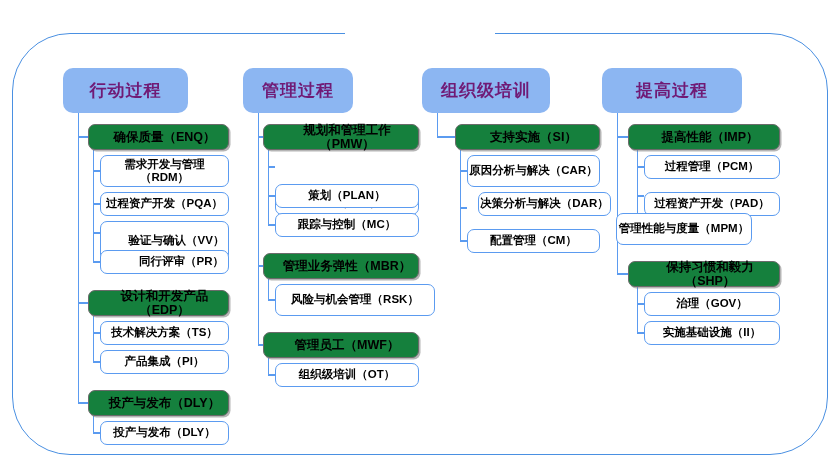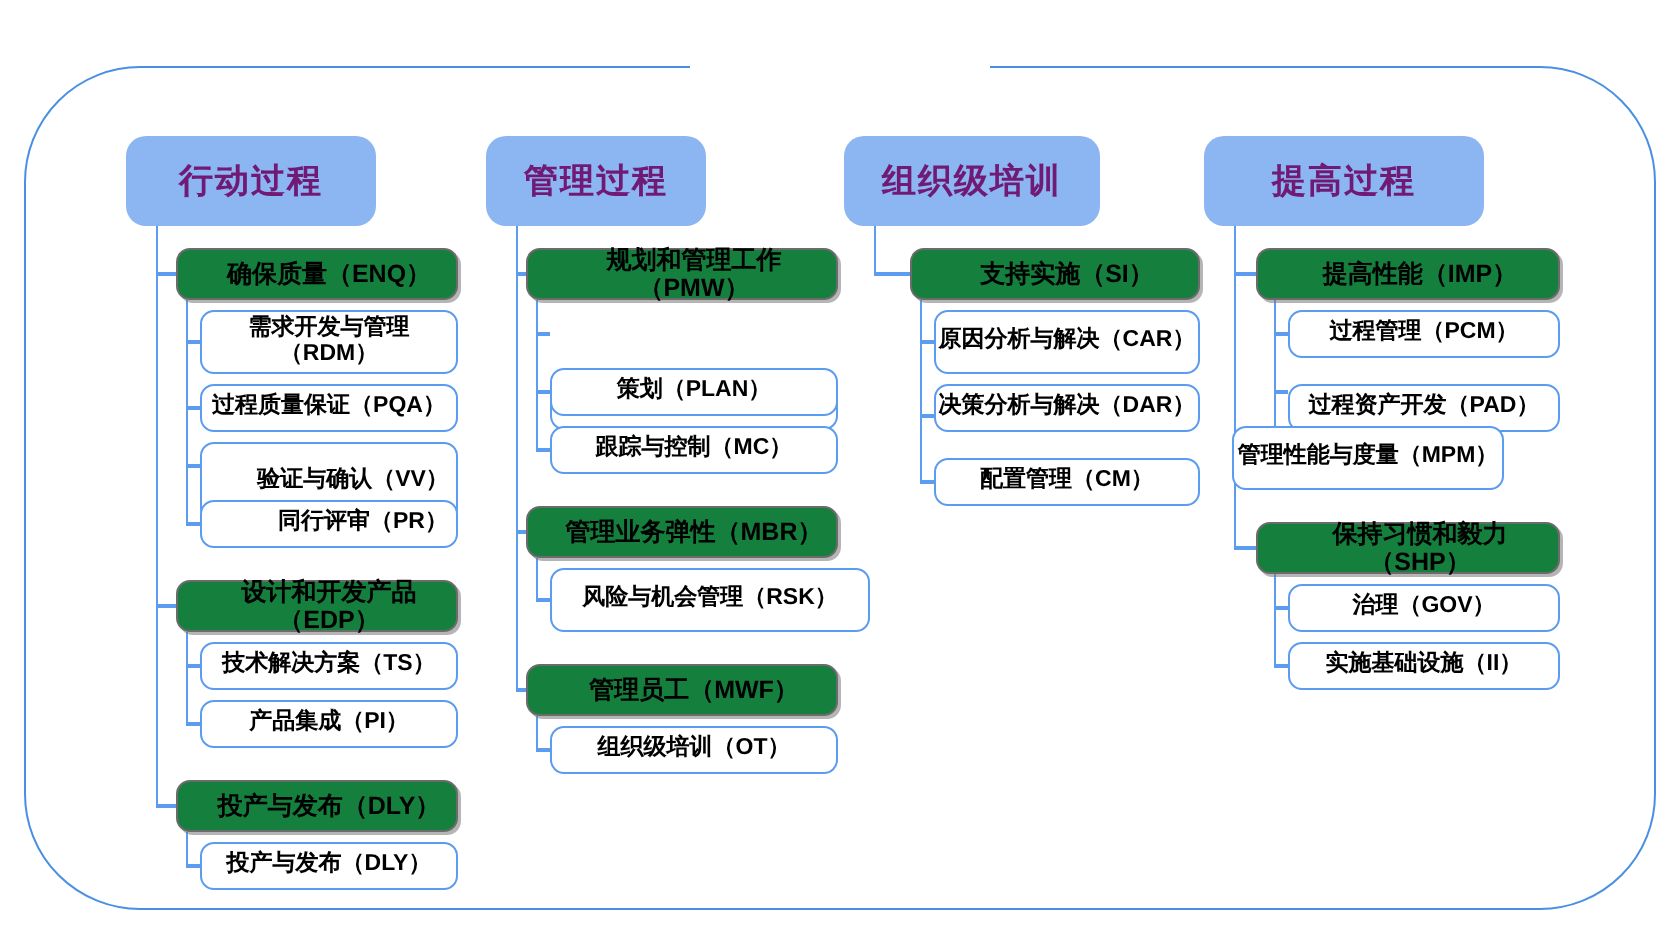--- a/index.html
+++ b/index.html
@@ -127,21 +127,21 @@
 
   <div class="frame-mask" style="left:345px; top:26px; width:150px; height:16px;"></div>
 
 
   <div id="structure">
       <div class="col-header" style="left: 63px; top: 68px; width: 125px;">行动过程</div>
       <div class="group-box" style="left: 88px; top: 124px; width: 141px; height: 26px;">确保质量（ENQ）</div>
       <div class="conn h" style="left: 78px; top: 136.3px; width: 10px;"></div>
       <div class="leaf-box" style="left: 100px; top: 155px; width: 129px; height: 32px;">需求开发与管理（RDM）</div>
       <div class="conn h" style="left: 93px; top: 170.3px; width: 7px;"></div>
-      <div class="leaf-box" style="left: 100px; top: 192px; width: 129px; height: 24px;">过程质量保证（PQA）</div>
+      <div class="leaf-box" style="left: 100px; top: 192px; width: 129px; height: 24px;">过程资产开发（PQA）</div>
       <div class="conn h" style="left: 93px; top: 203.3px; width: 7px;"></div>
       <div class="leaf-box" style="left: 100px; top: 221px; width: 129px; height: 40px; padding-left: 24px;">验证与确认（VV）</div>
       <div class="conn h" style="left: 93px; top: 232.3px; width: 7px;"></div>
       <div class="leaf-box" style="left: 100px; top: 250px; width: 129px; height: 24px; padding-left: 34px;">同行评审（PR）</div>
       <div class="conn h" style="left: 93px; top: 261.3px; width: 7px;"></div>
       <div class="conn v" style="left: 93px; top: 150px; height: 112px;"></div>
       <div class="group-box" style="left: 88px; top: 290px; width: 141px; height: 26px;">设计和开发产品（EDP）</div>
       <div class="conn h" style="left: 78px; top: 302.3px; width: 10px;"></div>
       <div class="leaf-box" style="left: 100px; top: 321px; width: 129px; height: 24px;">技术解决方案（TS）</div>
       <div class="conn h" style="left: 93px; top: 332.3px; width: 7px;"></div>
@@ -173,21 +173,21 @@
       <div class="conn h" style="left: 258px; top: 344.3px; width: 5px;"></div>
       <div class="leaf-box" style="left: 275px; top: 363px; width: 144px; height: 24px;">组织级培训（OT）</div>
       <div class="conn h" style="left: 268px; top: 374.3px; width: 7px;"></div>
       <div class="conn v" style="left: 268px; top: 358px; height: 17px;"></div>
       <div class="conn v" style="left: 258px; top: 113px; height: 232px;"></div>
       <div class="col-header" style="left: 422px; top: 68px; width: 128px;">组织级培训</div>
       <div class="group-box" style="left: 455px; top: 124px; width: 145px; height: 26px;">支持实施（SI）</div>
       <div class="conn h" style="left: 437px; top: 136.3px; width: 18px;"></div>
       <div class="leaf-box" style="left: 467px; top: 155px; width: 133px; height: 32px;">原因分析与解决（CAR）</div>
       <div class="conn h" style="left: 460px; top: 170.3px; width: 7px;"></div>
-      <div class="leaf-box" style="left: 467px; top: 192px; width: 133px; height: 24px;">决策分析与解决（DAR）</div>
+      <div class="leaf-box" style="left: 478px; top: 192px; width: 133px; height: 24px;">决策分析与解决（DAR）</div>
       <div class="conn h" style="left: 460px; top: 207.3px; width: 7px;"></div>
       <div class="leaf-box" style="left: 467px; top: 229px; width: 133px; height: 24px;">配置管理（CM）</div>
       <div class="conn h" style="left: 460px; top: 240.3px; width: 7px;"></div>
       <div class="conn v" style="left: 460px; top: 150px; height: 91px;"></div>
       <div class="conn v" style="left: 437px; top: 113px; height: 24px;"></div>
       <div class="col-header" style="left: 602px; top: 68px; width: 140px;">提高过程</div>
       <div class="group-box" style="left: 628px; top: 124px; width: 152px; height: 26px;">提高性能（IMP）</div>
       <div class="conn h" style="left: 617px; top: 136.3px; width: 11px;"></div>
       <div class="leaf-box" style="left: 644px; top: 155px; width: 136px; height: 24px;">过程管理（PCM）</div>
       <div class="conn h" style="left: 637px; top: 166.3px; width: 7px;"></div>

